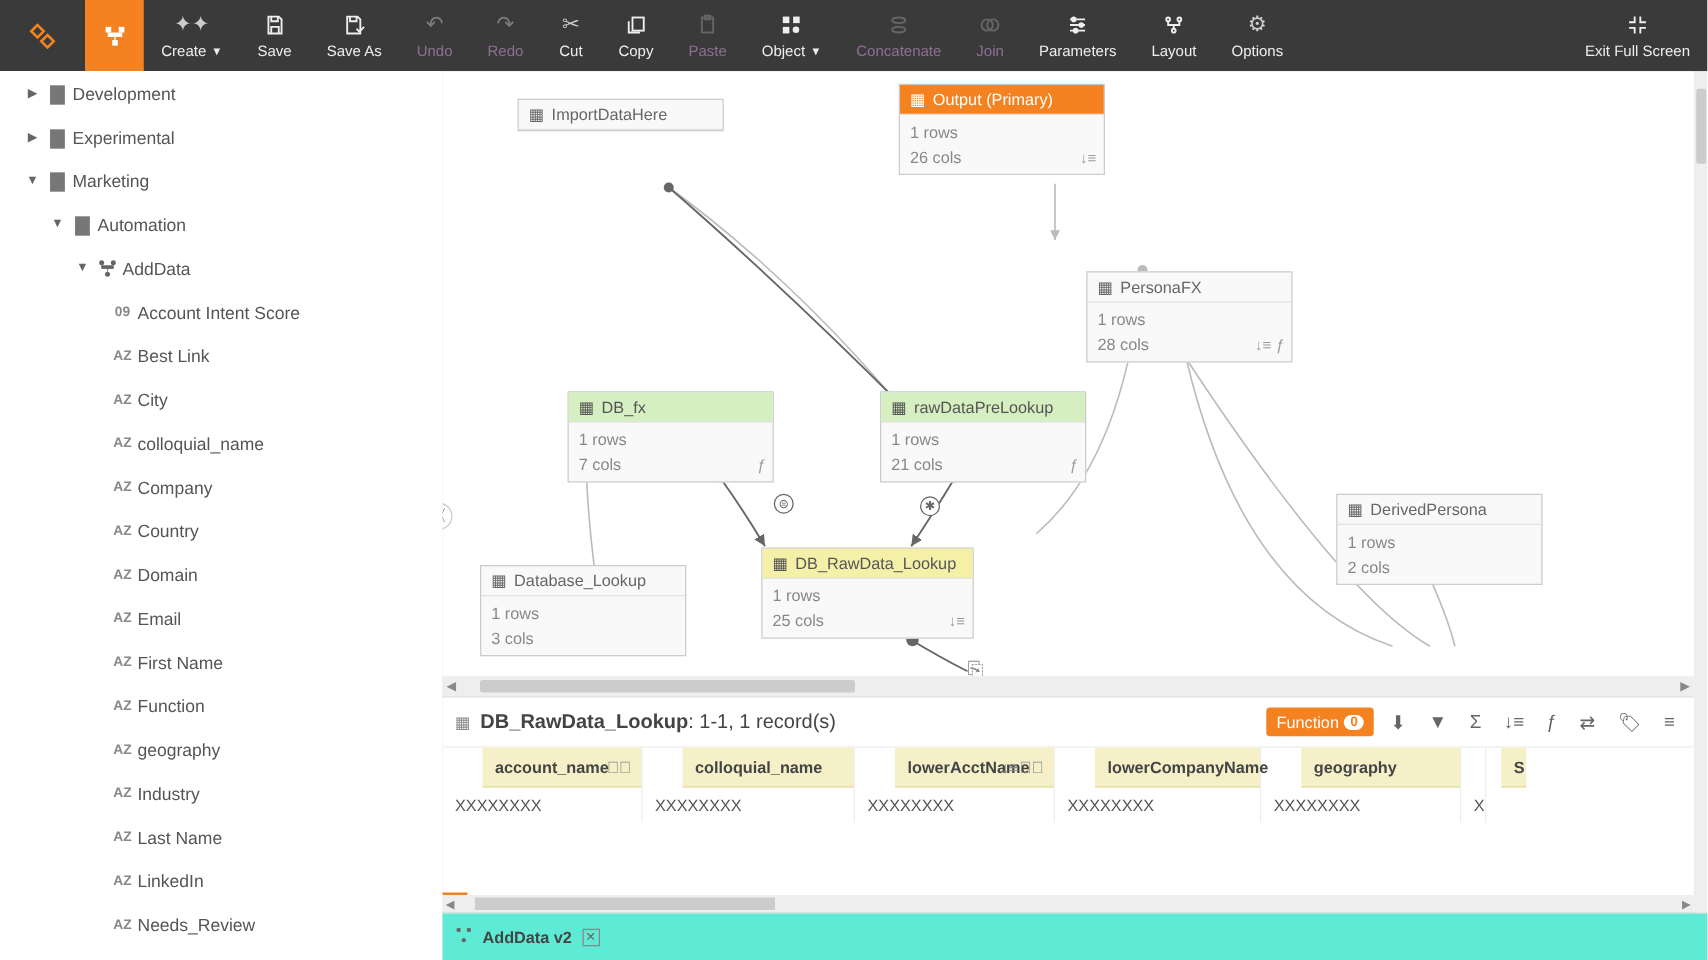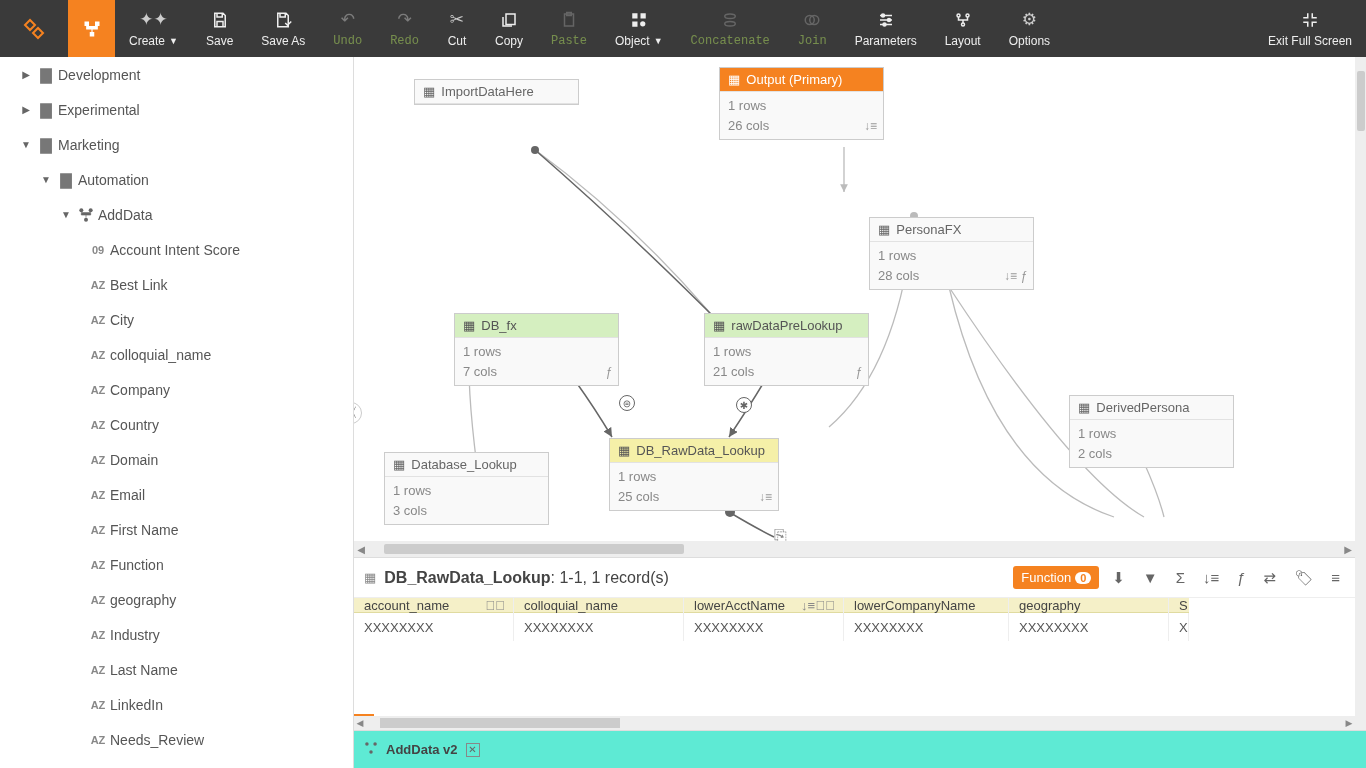--- a/index.html
+++ b/index.html
@@ -8,21 +8,21 @@
 
 .toolbar { height: 57px; background: #3a3a3a; display: flex; align-items: stretch; color: #ccc; }
 .toolbar-left { display: flex; align-items: stretch; }
 .toolbar-logo { width: 68px; display: flex; align-items: center; justify-content: center; background: #3a3a3a; }
 .toolbar-logo svg { width: 24px; height: 24px; }
 .toolbar-active { width: 47px; background: #f58220; display: flex; align-items: center; justify-content: center; }
 .toolbar-btn { display: flex; flex-direction: column; align-items: center; justify-content: center; padding: 0 14px; cursor: pointer; gap: 4px; min-width: 48px; }
 .toolbar-btn.disabled { opacity: 0.45; cursor: default; }
 .toolbar-btn-icon { height: 20px; display: flex; align-items: center; justify-content: center; font-size: 17px; }
 .toolbar-btn-label { font-size: 12px; color: #eee; white-space: nowrap; display: flex; align-items: center; gap: 4px; }
-.toolbar-btn.disabled .toolbar-btn-label { color: #bef264; font-family: Liberation Mono, monospace; }
+.toolbar-btn.disabled .toolbar-btn-label { color: #f0abfc; }
 .toolbar-spacer { flex: 1; }
 .chev-down { font-size: 9px; }
 
 
 .sidebar { position: absolute; top: 57px; left: 0; width: 354px; bottom: 0; overflow-y: auto; background: #fff; border-right: 1px solid #ddd; }
 .tree-row { display: flex; align-items: center; height: 35px; cursor: pointer; color: #555; }
 .tree-caret { width: 16px; text-align: center; font-size: 10px; color: #666; }
 .tree-icon { width: 24px; display: flex; align-items: center; justify-content: center; color: #777; font-size: 15px; }
 .tree-type { width: 24px; font-weight: bold; font-size: 11px; color: #888; text-align: center; }
 .tree-label { color: #555; font-size: 14px; }
@@ -50,21 +50,21 @@
 .data-panel { position: absolute; top: 557px; left: 354px; right: 11px; bottom: 38px; border-top: 1px solid #ddd; background: #fff; }
 .data-header { height: 40px; display: flex; align-items: center; padding: 0 10px; gap: 8px; border-bottom: 1px solid #eee; }
 .data-title { font-size: 16px; color: #444; }
 .data-title b { font-weight: bold; }
 .data-header-spacer { flex: 1; }
 .console-badge { background: #f58220; color: #fff; padding: 4px 8px; border-radius: 3px; font-size: 13px; display: flex; align-items: center; gap: 4px; }
 .console-count { background: #fff; color: #f58220; border-radius: 8px; padding: 0 5px; font-size: 11px; font-weight: bold; }
 .data-icon-btn { color: #666; font-size: 15px; cursor: pointer; padding: 0 5px; }
 .data-grid { display: flex; }
 .grid-col { border-right: 1px solid #eee; }
-.grid-head { height: 15px; background: #f5f0c8; border-bottom: 1px solid #e0dba0; display: flex; align-items: center; padding: 0 10px; font-weight: normal; color: #444; font-size: 13px; gap: 6px; position: relative; }
+.grid-head { height: 32px; background: #f5f0c8; border-bottom: 1px solid #e0dba0; display: flex; align-items: center; padding: 0 10px; font-weight: bold; color: #444; font-size: 13px; gap: 6px; position: relative; margin-left: 32px; }
 .grid-cell { height: 28px; display: flex; align-items: center; padding: 0 10px; color: #555; }
 .head-icon { color: #888; font-size: 13px; }
 
 .data-hscroll { position: absolute; bottom: 0; left: 0; right: 0; height: 14px; background: #eee; display: flex; align-items: center; border-top: 2px solid #f58220; border-top-width: 0; }
 .data-hscroll::before { content: ''; position: absolute; top: -2px; left: 0; width: 20px; height: 2px; background: #f58220; }
 .data-hscroll-thumb { height: 10px; background: #ccc; margin-left: 14px; width: 240px; }
 .data-hscroll-arrow { width: 12px; text-align: center; color: #888; font-size: 9px; }
 
 
 .bottom-tab { position: absolute; bottom: 0; left: 354px; right: 0; height: 38px; border-top: 1px solid #ddd; display: flex; align-items: center; padding: 0 10px; gap: 8px; background: #5eead4; }

